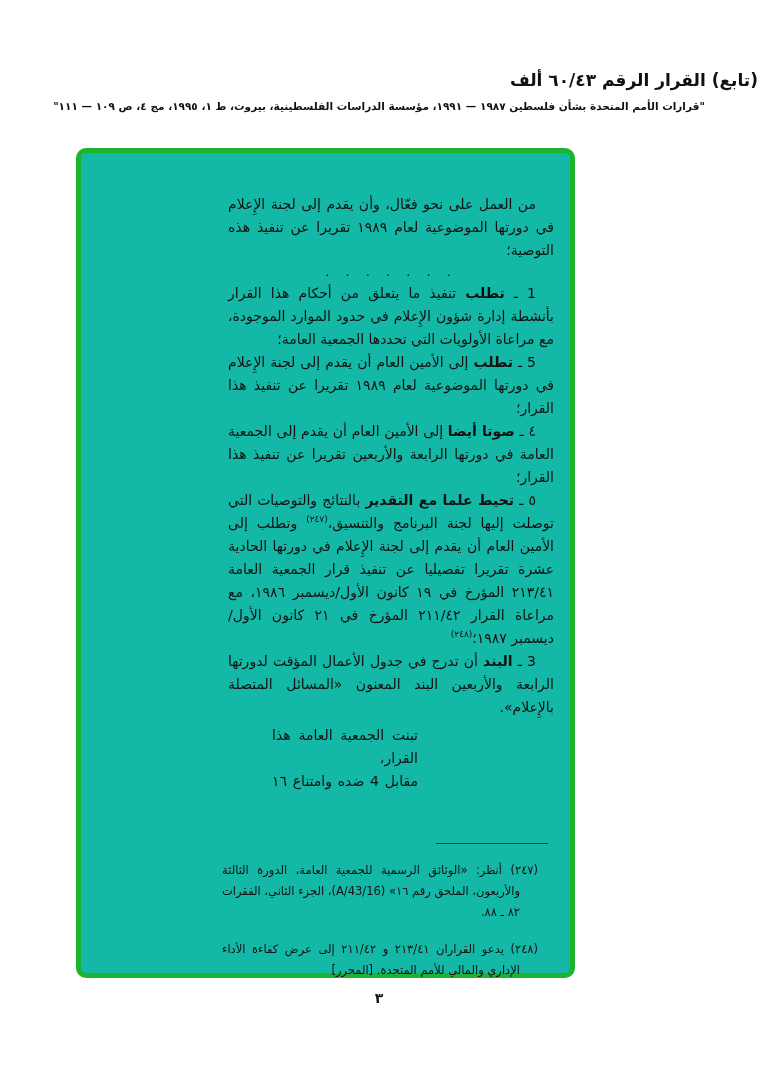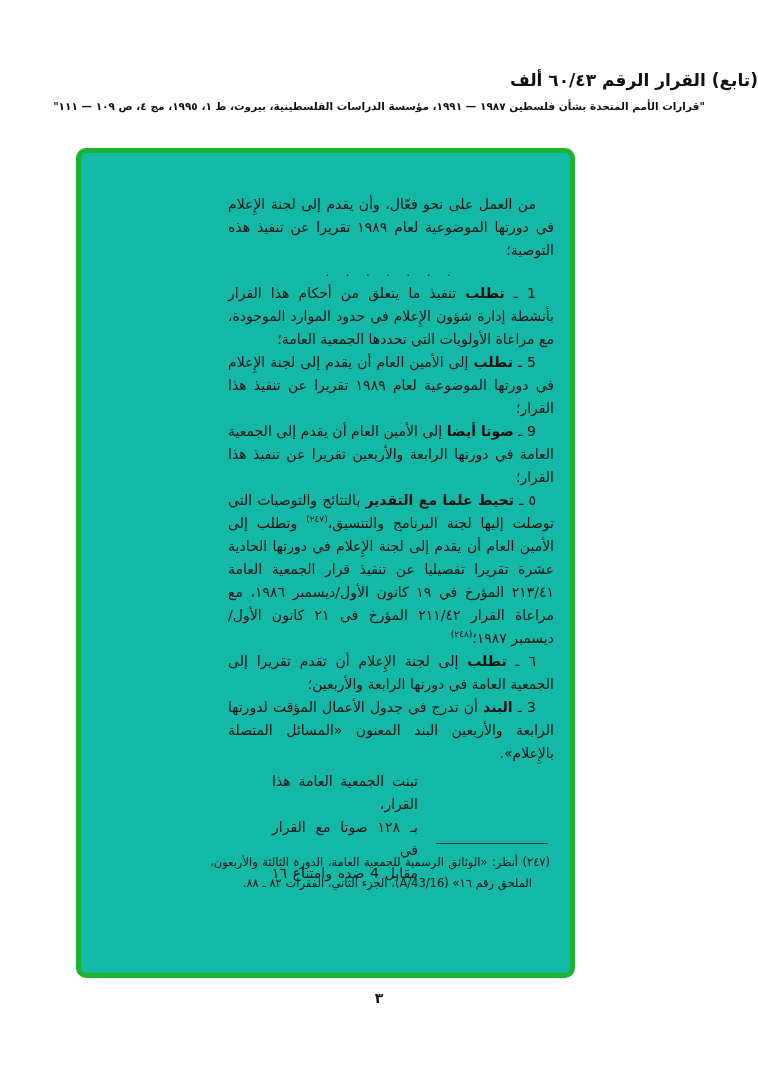--- a/index.html
+++ b/index.html
@@ -54,21 +54,21 @@
     position: absolute; top: 690px; right: 16px; width: 348px;
     direction: rtl; text-align: justify;
     font-size: 11.5px; line-height: 21px;
   }
   .fn-rule {
     display: block; width: 112px; height: 0;
     border-top: 1.5px solid #333;
     margin: 0 6px 8px auto; 
   }
   .footnotes p {
-    margin: 4px;
+    margin: 16px;
     padding-right: 18px; text-indent: -18px; 
   }
   .page-number {
     position: absolute; top: 990px; left: 0; right: 0;
     text-align: center; font-weight: bold; font-size: 14px;
   }
 </style>
 </head>
 <body>
 
@@ -80,36 +80,35 @@
   <div class="text-col">
 
     <p class="indent"><span>من العمل على نحو فعّال، وأن يقدم إلى لجنة الإِعلام في دورتها الموضوعية لعام ١٩٨٩ تقريرا عن تنفيذ هذه التوصية؛</span></p>
 
     <div class="dots-line">. . . . . . .</div>
 
     <p class="indent"><span>1 ـ </span><span class="para-lead">تطلب</span><span> تنفيذ ما يتعلق من أحكام هذا القرار بأنشطة إدارة شؤون الإِعلام في حدود الموارد الموجودة، مع مراعاة الأولويات التي تحددها الجمعية العامة؛</span></p>
 
     <p class="indent"><span>5 ـ </span><span class="para-lead">تطلب</span><span> إلى الأمين العام أن يقدم إلى لجنة الإِعلام في دورتها الموضوعية لعام ١٩٨٩ تقريرا عن تنفيذ هذا القرار؛</span></p>
 
-    <p class="indent"><span>9 ـ </span><span class="para-lead">صوتا أيضا</span><span> إلى الأمين العام أن يقدم إلى الجمعية العامة في دورتها الرابعة والأربعين تقريرا عن تنفيذ هذا القرار؛</span></p>
+    <p class="indent"><span>٤ ـ </span><span class="para-lead">صوتا أيضا</span><span> إلى الأمين العام أن يقدم إلى الجمعية العامة في دورتها الرابعة والأربعين تقريرا عن تنفيذ هذا القرار؛</span></p>
 
     <p class="indent"><span>٥ ـ </span><span class="para-lead">تحيط علما مع التقدير</span><span> بالنتائج والتوصيات التي توصلت إليها لجنة البرنامج والتنسيق،</span><sup class="fn-ref">(٢٤٧)</sup><span> وتطلب إلى الأمين العام أن يقدم إلى لجنة الإِعلام في دورتها الحادية عشرة تقريرا تفصيليا عن تنفيذ قرار الجمعية العامة ٢١٣/٤١ المؤرخ في ١٩ كانون الأول/ديسمبر ١٩٨٦، مع مراعاة القرار ٢١١/٤٢ المؤرخ في ٢١ كانون الأول/ديسمبر ١٩٨٧؛</span><sup class="fn-ref">(٢٤٨)</sup></p>
 
-    <p class="indent"><span>٦ ـ </span><span class="para-lead">تطلب</span><span> إلى لجنة الإِعلام أن تقدم تقريرا إلى الجمعية العامة في دورتها الرابعة والأربعين؛</span></p>
 
     <p class="indent"><span>3 ـ </span><span class="para-lead">البند</span><span> أن تدرج في جدول الأعمال المؤقت لدورتها الرابعة والأربعين البند المعنون «المسائل المتصلة بالإِعلام».</span></p>
 
     <div class="adoption">
       <div>تبنت الجمعية العامة هذا القرار،</div>
-      <div>بـ ١٢٨ صوتا مع القرار في</div>
       <div>مقابل 4 ضده وامتناع ١٦</div>
     </div>
 
   </div>
 
   <div class="footnotes">
     <span class="fn-rule"></span>
     <p><span>(٢٤٧)</span><span> أنظر: «الوثائق الرسمية للجمعية العامة، الدورة الثالثة والأربعون، الملحق رقم ١٦» (A/43/16)، الجزء الثاني، الفقرات ٨٢ ـ ٨٨.</span></p>
+    <p><span>(٢٤٨)</span><span> يدعو القراران ٢١٣/٤١ و ٢١١/٤٢ إلى عرض كفاءة الأداء الإداري والمالي للأمم المتحدة. [المحرر]</span></p>
   </div>
 
 </div>
 
 <div class="page-number">٣</div>
 
 </body></html>

